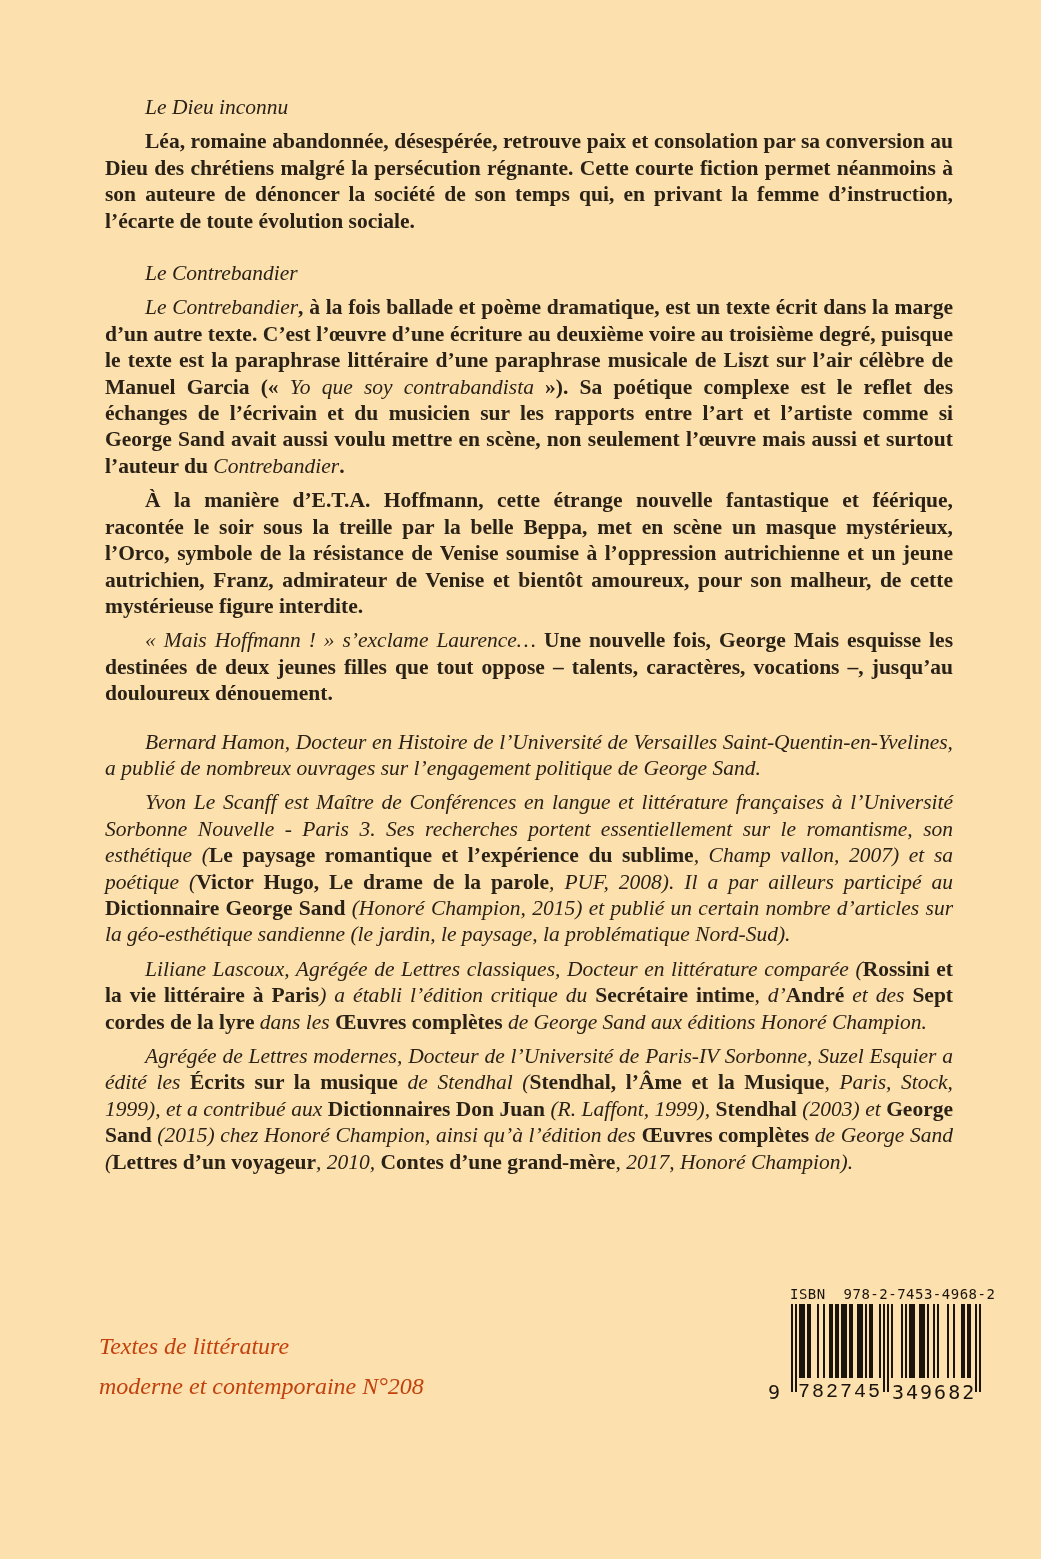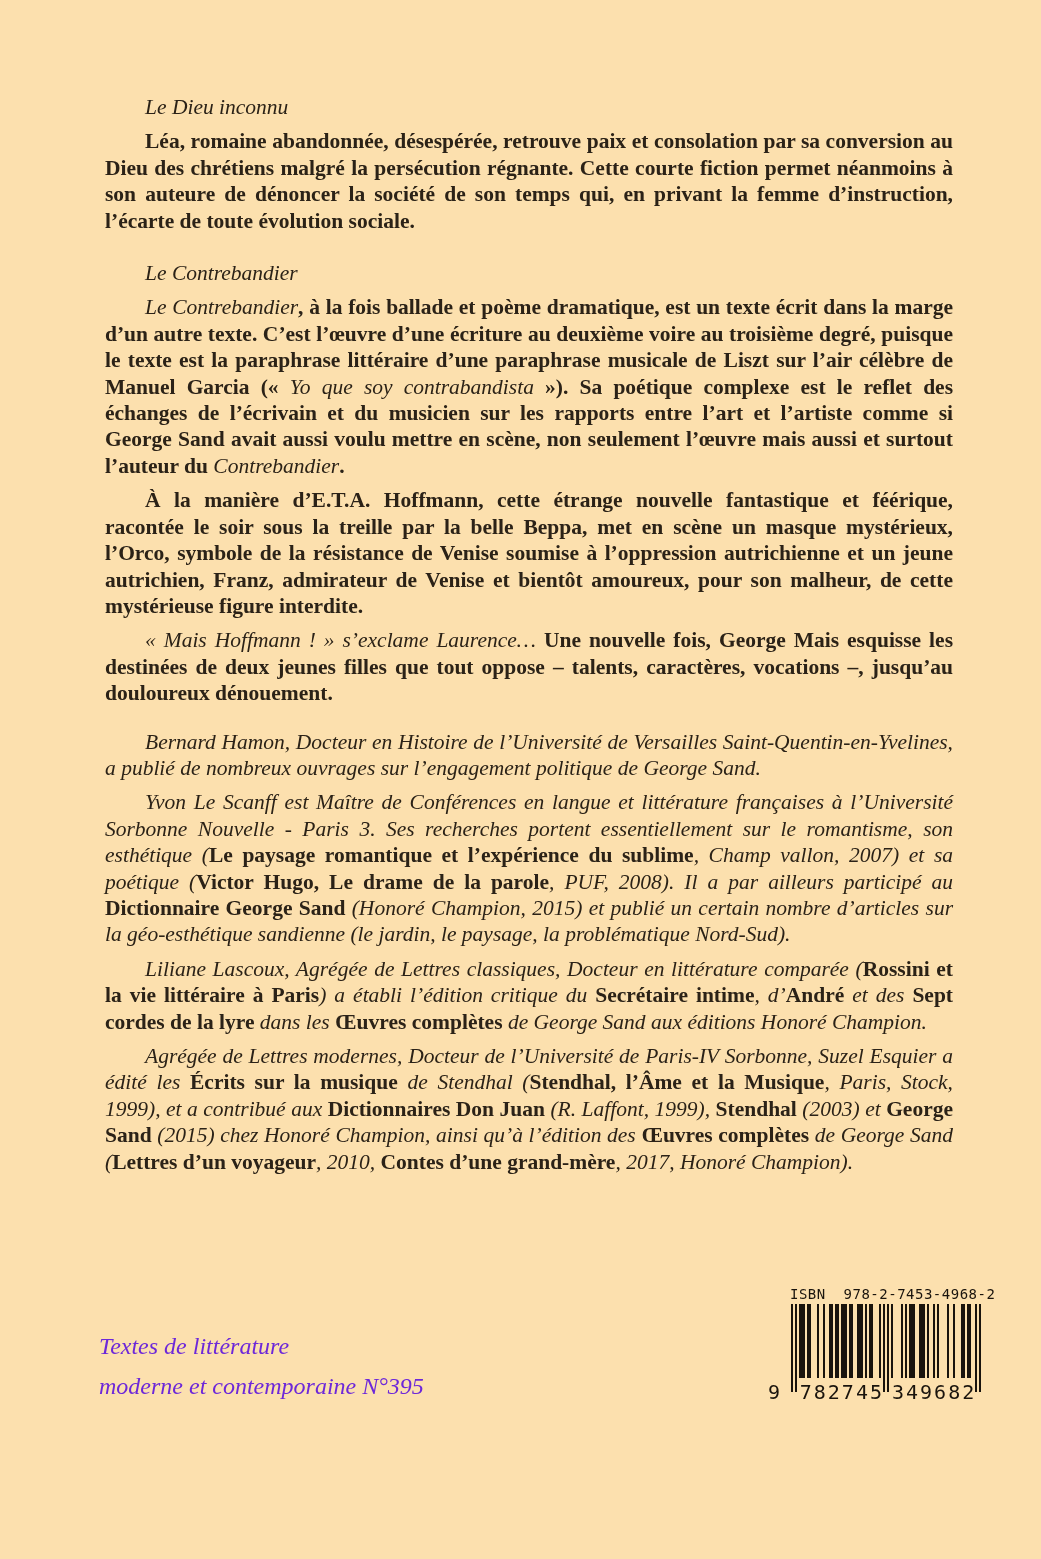--- a/index.html
+++ b/index.html
@@ -34,21 +34,21 @@
   .it { font-style: italic; }
   .rm { font-style: normal; font-weight: bold; }
 
   .collection {
     position: absolute;
     left: 99px;
     top: 1326px;
     font-style: italic;
     font-size: 24px;
     line-height: 40px;
-    color: #6d28d9;
+    color: #c2410c;
   }
 
   .barcode-block {
     position: absolute;
     left: 768px;
     top: 1266px;
     width: 246px;
     height: 124px;
     margin-top: 16px;
   }
@@ -70,21 +70,21 @@
   }
   .bc-digit {
     position: absolute;
     top: 100px;
     font-family: "DejaVu Sans Mono", monospace;
     font-size: 20px;
     line-height: 20px;
     color: #1A140D;
   }
   .bc-digit.lead { left: 0; }
-  .bc-digit.g1 { left: 30px; width: 86px; text-align: right; letter-spacing: 2px; }
+  .bc-digit.g1 { left: 30px; width: 86px; text-align: left; letter-spacing: 2px; font-family: Liberation Mono, monospace; }
   .bc-digit.g2 { left: 124px; width: 86px; text-align: left; letter-spacing: 2px; }
 </style>
 </head>
 <body>
 
 <div class="page">
 
   <main class="textblock">
     <div id="sections">
         <p class="title"><span class="it">Le Dieu inconnu</span></p>
@@ -97,21 +97,21 @@
     <div id="bios">
         <p class="para bio"><span class="it">Bernard Hamon, Docteur en Histoire de l’Université de Versailles Saint-Quentin-en-Yvelines, a publié de nombreux ouvrages sur l’engagement politique de George Sand.</span></p>
         <p class="para bio"><span class="it">Yvon Le Scanff est Maître de Conférences en langue et littérature françaises à l’Université Sorbonne Nouvelle - Paris 3. Ses recherches portent essentiellement sur le romantisme, son esthétique (</span><span class="rm">Le paysage romantique et l’expérience du sublime</span><span class="it">, Champ vallon, 2007) et sa poétique (</span><span class="rm">Victor Hugo, Le drame de la parole</span><span class="it">, PUF, 2008). Il a par ailleurs participé au </span><span class="rm">Dictionnaire George Sand</span><span class="it"> (Honoré Champion, 2015) et publié un certain nombre d’articles sur la géo-esthétique sandienne (le jardin, le paysage, la problématique Nord-Sud).</span></p>
         <p class="para bio"><span class="it">Liliane Lascoux, Agrégée de Lettres classiques, Docteur en littérature comparée (</span><span class="rm">Rossini et la vie littéraire à Paris</span><span class="it">) a établi l’édition critique du </span><span class="rm">Secrétaire intime</span><span class="it">, d’</span><span class="rm">André</span><span class="it"> et des </span><span class="rm">Sept cordes de la lyre</span><span class="it"> dans les </span><span class="rm">Œuvres complètes</span><span class="it"> de George Sand aux éditions Honoré Champion.</span></p>
         <p class="para bio"><span class="it">Agrégée de Lettres modernes, Docteur de l’Université de Paris-IV Sorbonne, Suzel Esquier a édité les </span><span class="rm">Écrits sur la musique</span><span class="it"> de Stendhal (</span><span class="rm">Stendhal, l’Âme et la Musique</span><span class="it">, Paris, Stock, 1999), et a contribué aux </span><span class="rm">Dictionnaires Don Juan</span><span class="it"> (R. Laffont, 1999), </span><span class="rm">Stendhal</span><span class="it"> (2003) et </span><span class="rm">George Sand</span><span class="it"> (2015) chez Honoré Champion, ainsi qu’à l’édition des </span><span class="rm">Œuvres complètes</span><span class="it"> de George Sand (</span><span class="rm">Lettres d’un voyageur</span><span class="it">, 2010, </span><span class="rm">Contes d’une grand-mère</span><span class="it">, 2017, Honoré Champion).</span></p>
       </div>
   </main>
 
   <div class="collection">
     <div>Textes de littérature</div>
-    <div>moderne et contemporaine N°395</div>
+    <div>moderne et contemporaine N°208</div>
   </div>
 
   <div class="barcode-block">
     <div class="isbn-label">ISBN  978-2-7453-4968-2</div>
     <svg id="barcode-svg" viewBox="0 0 192 88" xmlns="http://www.w3.org/2000/svg">
         <rect x="1" y="0" width="2" height="88" fill="#1A140D"></rect>
         <rect x="5" y="0" width="2" height="88" fill="#1A140D"></rect>
         <rect x="9" y="0" width="2" height="74" fill="#1A140D"></rect>
         <rect x="11" y="0" width="2" height="74" fill="#1A140D"></rect>
         <rect x="13" y="0" width="2" height="74" fill="#1A140D"></rect>

